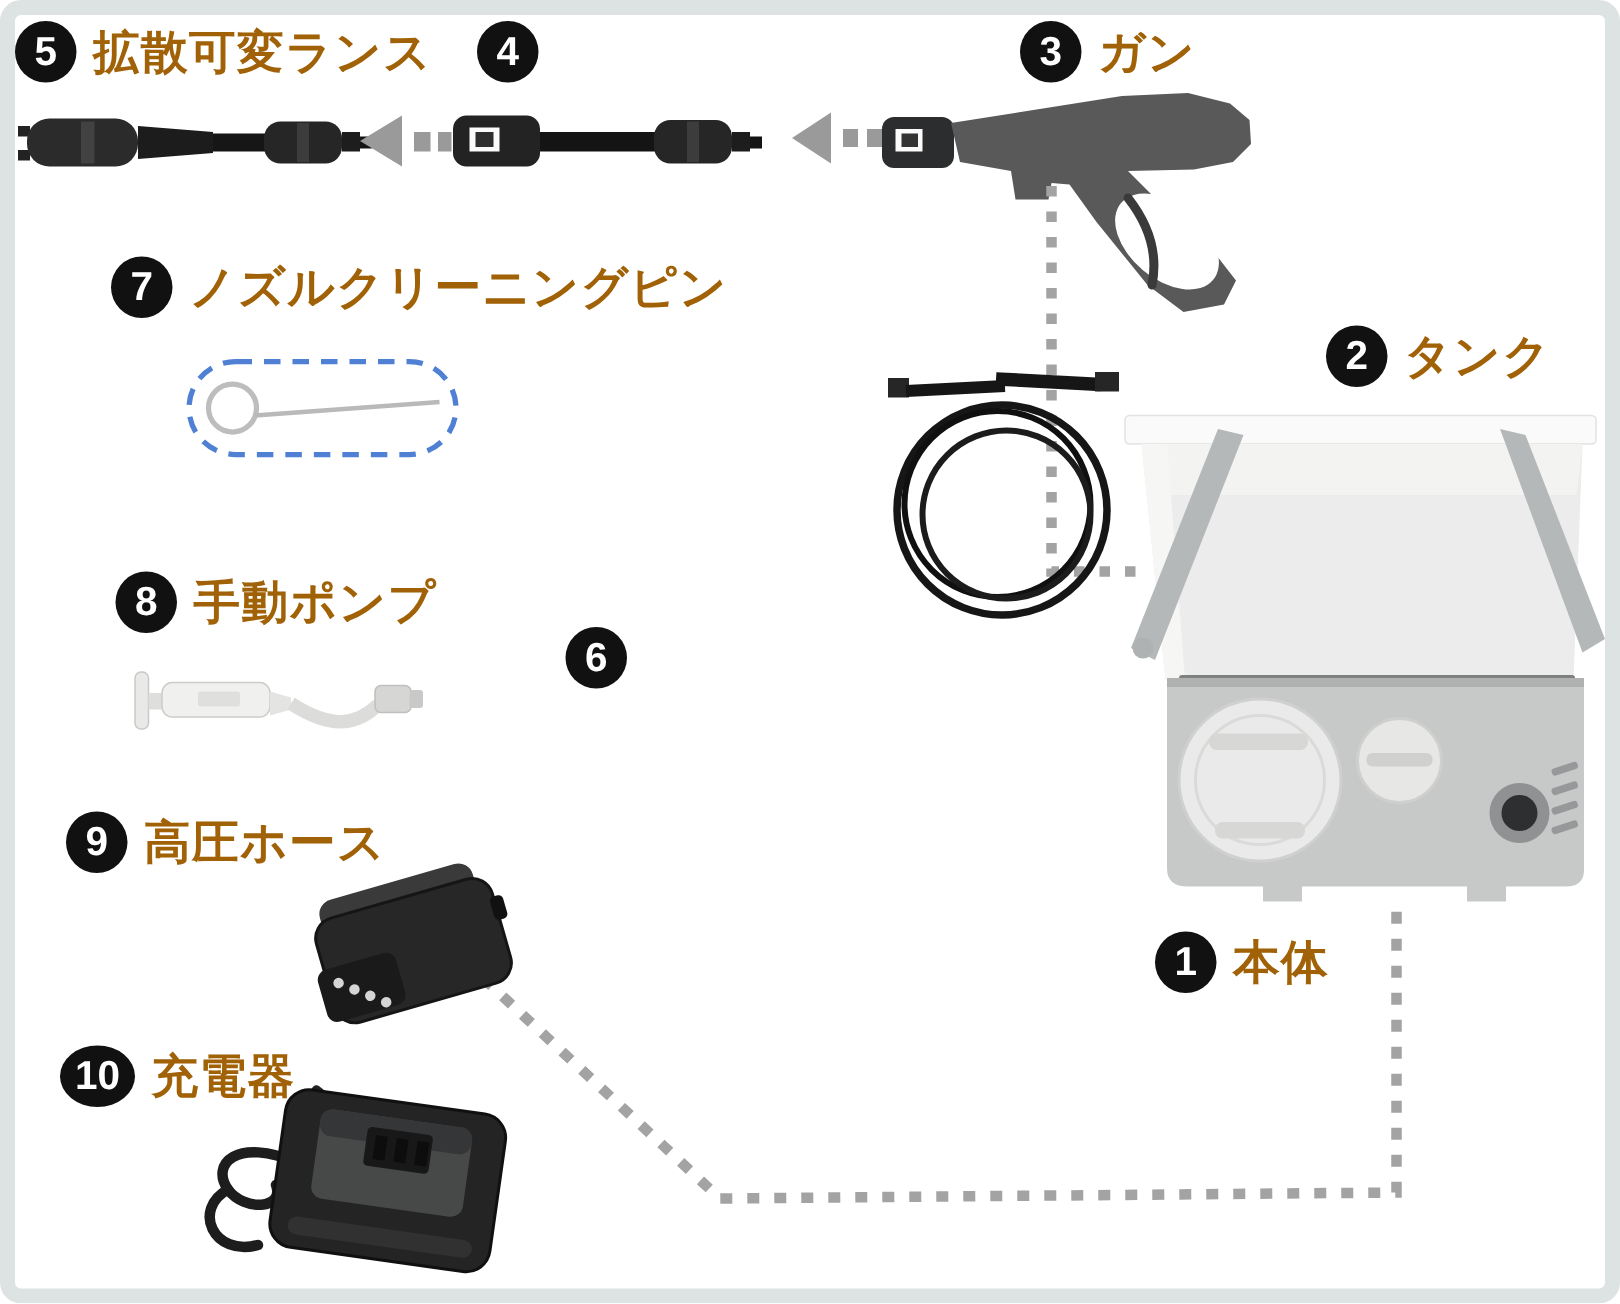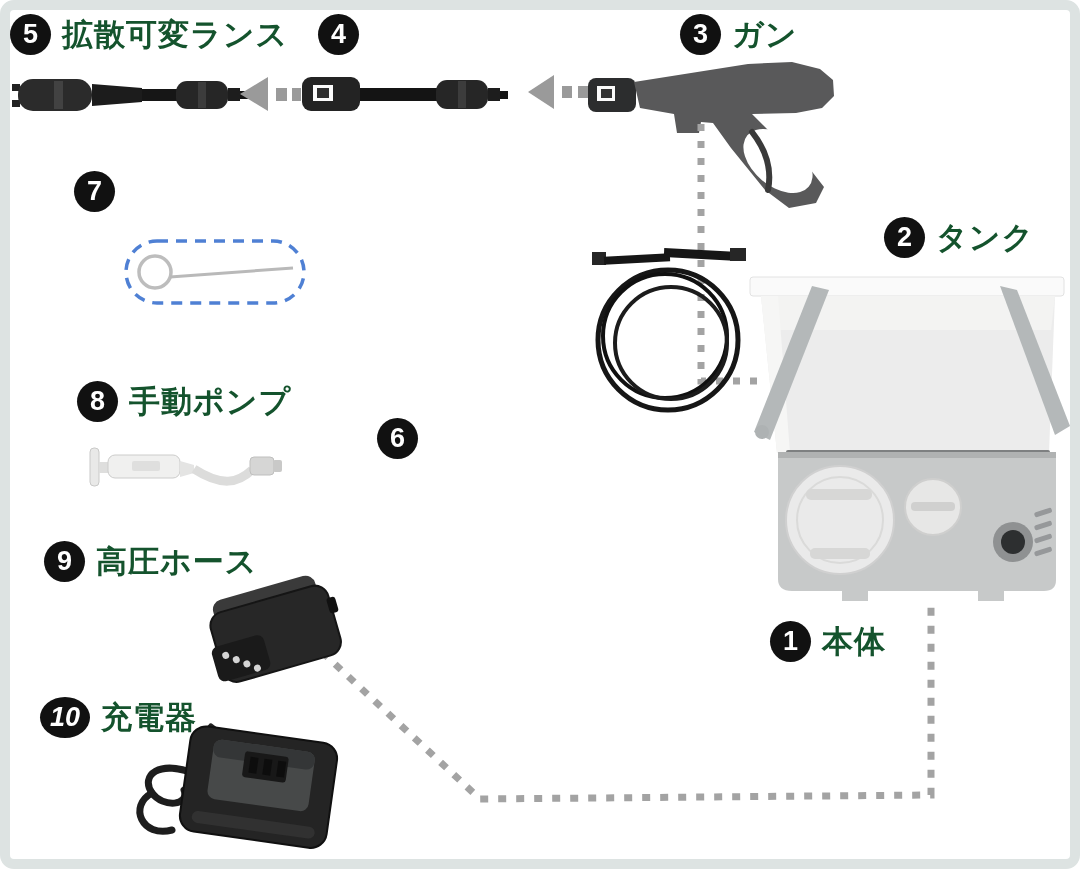--- a/index.html
+++ b/index.html
@@ -14,23 +14,23 @@
   .art{position:absolute;left:0;top:0;width:1080px;height:869px;z-index:1;}
   .part-label{
     position:absolute;display:flex;align-items:center;gap:11px;z-index:3;
     white-space:nowrap;
   }
   .badge{
     width:41px;height:41px;border-radius:50%;background:#111111;color:#ffffff;
     display:flex;align-items:center;justify-content:center;
     font-size:27px;font-weight:700;line-height:1;flex:0 0 auto;
   }
-  .badge.wide{width:50px;font-style:italic;}
+  .badge.wide{width:50px;}
   .part-name{
-    font-size:31px;font-weight:700;color:#14532d;letter-spacing:1px;line-height:1.2;
+    font-size:31px;font-weight:700;color:#a16207;letter-spacing:1px;line-height:1.2;
   }
   
   .pos-5{left:10px;top:14px;}
   .pos-4{left:318px;top:14px;}
   .pos-3{left:680px;top:14px;}
   .pos-7{left:74px;top:171px;}
   .pos-2{left:884px;top:217px;}
   .pos-8{left:77px;top:381px;}
   .pos-6{left:377px;top:418px;}
   .pos-9{left:44px;top:541px;}
@@ -191,20 +191,21 @@
     <span class="badge">4</span>
   </div>
 
   <div class="part-label pos-3">
     <span class="badge">3</span>
     <span class="part-name">ガン</span>
   </div>
 
   <div class="part-label pos-7">
     <span class="badge">7</span>
+    <span class="part-name">ノズルクリーニングピン</span>
   </div>
 
   <div class="part-label pos-2">
     <span class="badge">2</span>
     <span class="part-name">タンク</span>
   </div>
 
   <div class="part-label pos-8">
     <span class="badge">8</span>
     <span class="part-name">手動ポンプ</span>

